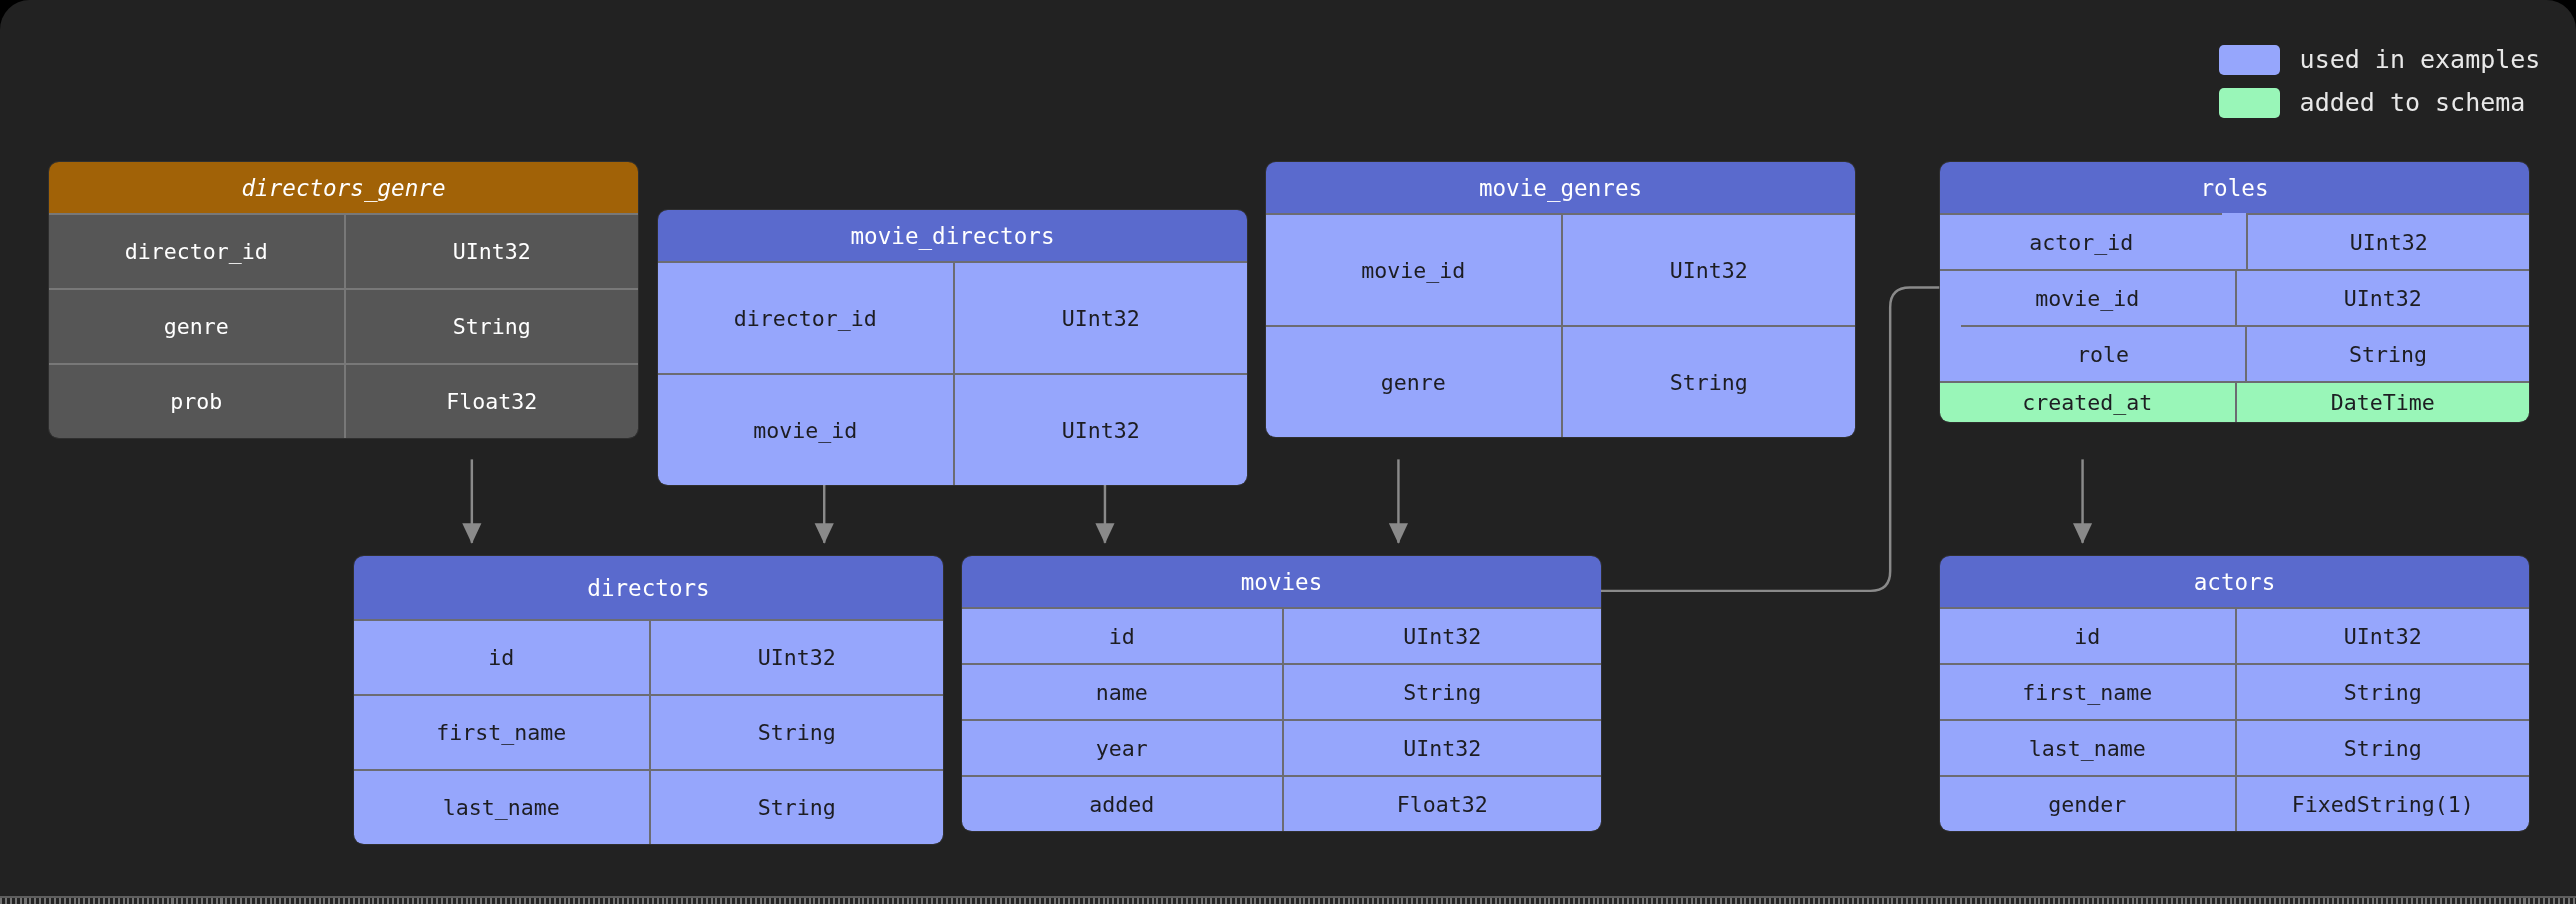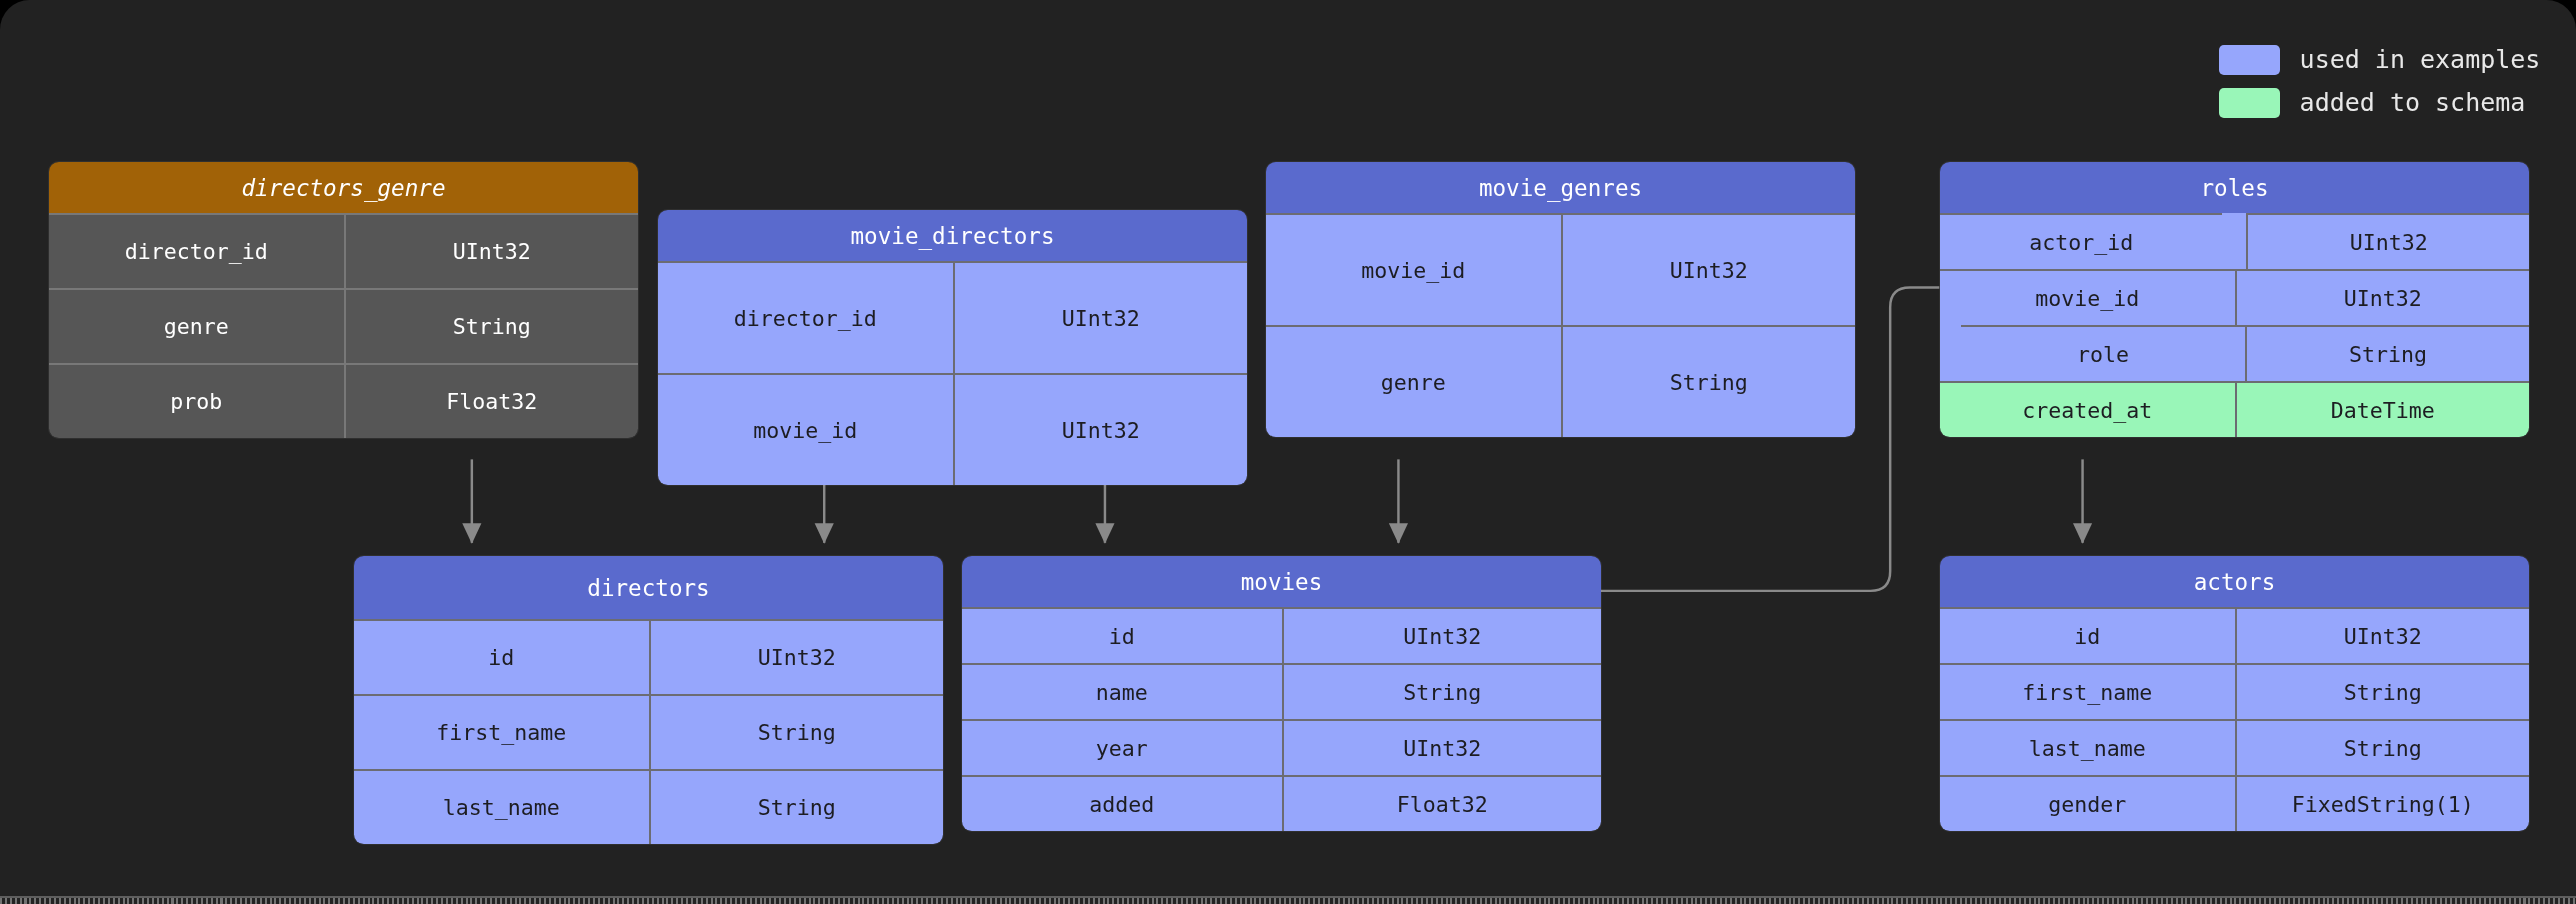--- a/index.html
+++ b/index.html
@@ -211,21 +211,21 @@
       <div class="tbl-cell type-cell">UInt32</div>
     </div>
     <div class="tbl-row" style="height:56px;">
       <div class="tbl-cell name-cell">movie_id</div>
       <div class="tbl-cell type-cell">UInt32</div>
     </div>
     <div class="tbl-row" style="height:56px;padding-left:21px;">
       <div class="tbl-cell name-cell">role</div>
       <div class="tbl-cell type-cell">String</div>
     </div>
-    <div class="tbl-row row-green" style="height:56px;">
+    <div class="tbl-row row-green" style="height:41px;">
       <div class="tbl-cell name-cell">created_at</div>
       <div class="tbl-cell type-cell">DateTime</div>
     </div>
   </div>
 
   <div class="table-box v-blue" style="left:354px; top:556px; width:589px;">
     <div class="tbl-header" style="height:63px;">directors</div>
     <div class="tbl-row" style="height:75px;">
       <div class="tbl-cell name-cell">id</div>
       <div class="tbl-cell type-cell">UInt32</div>

